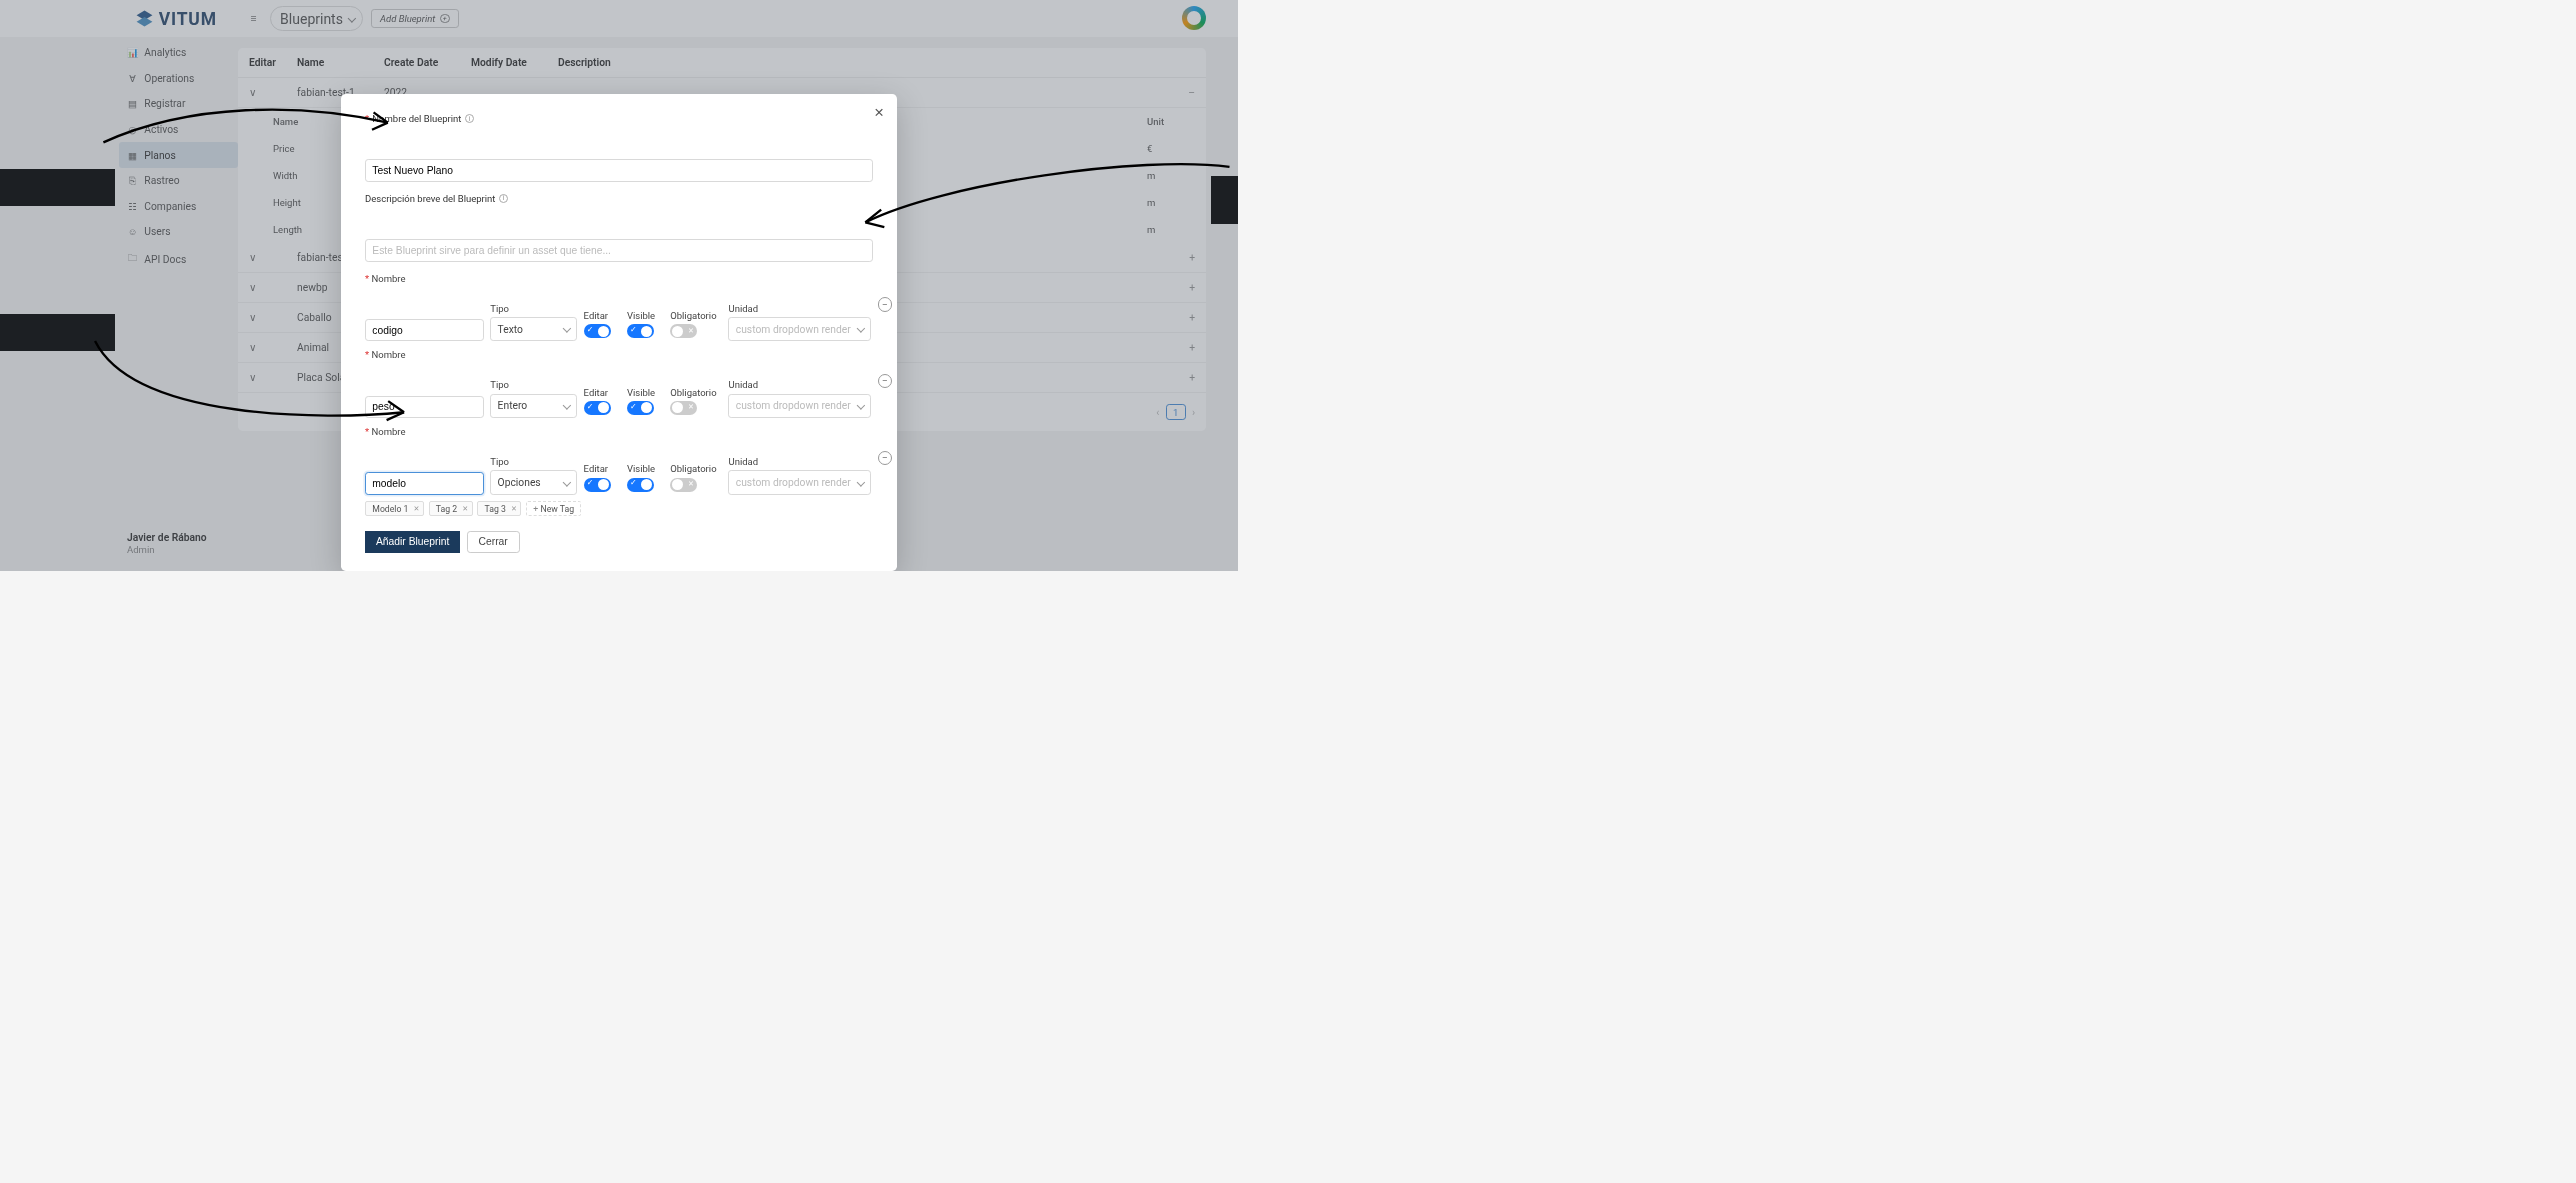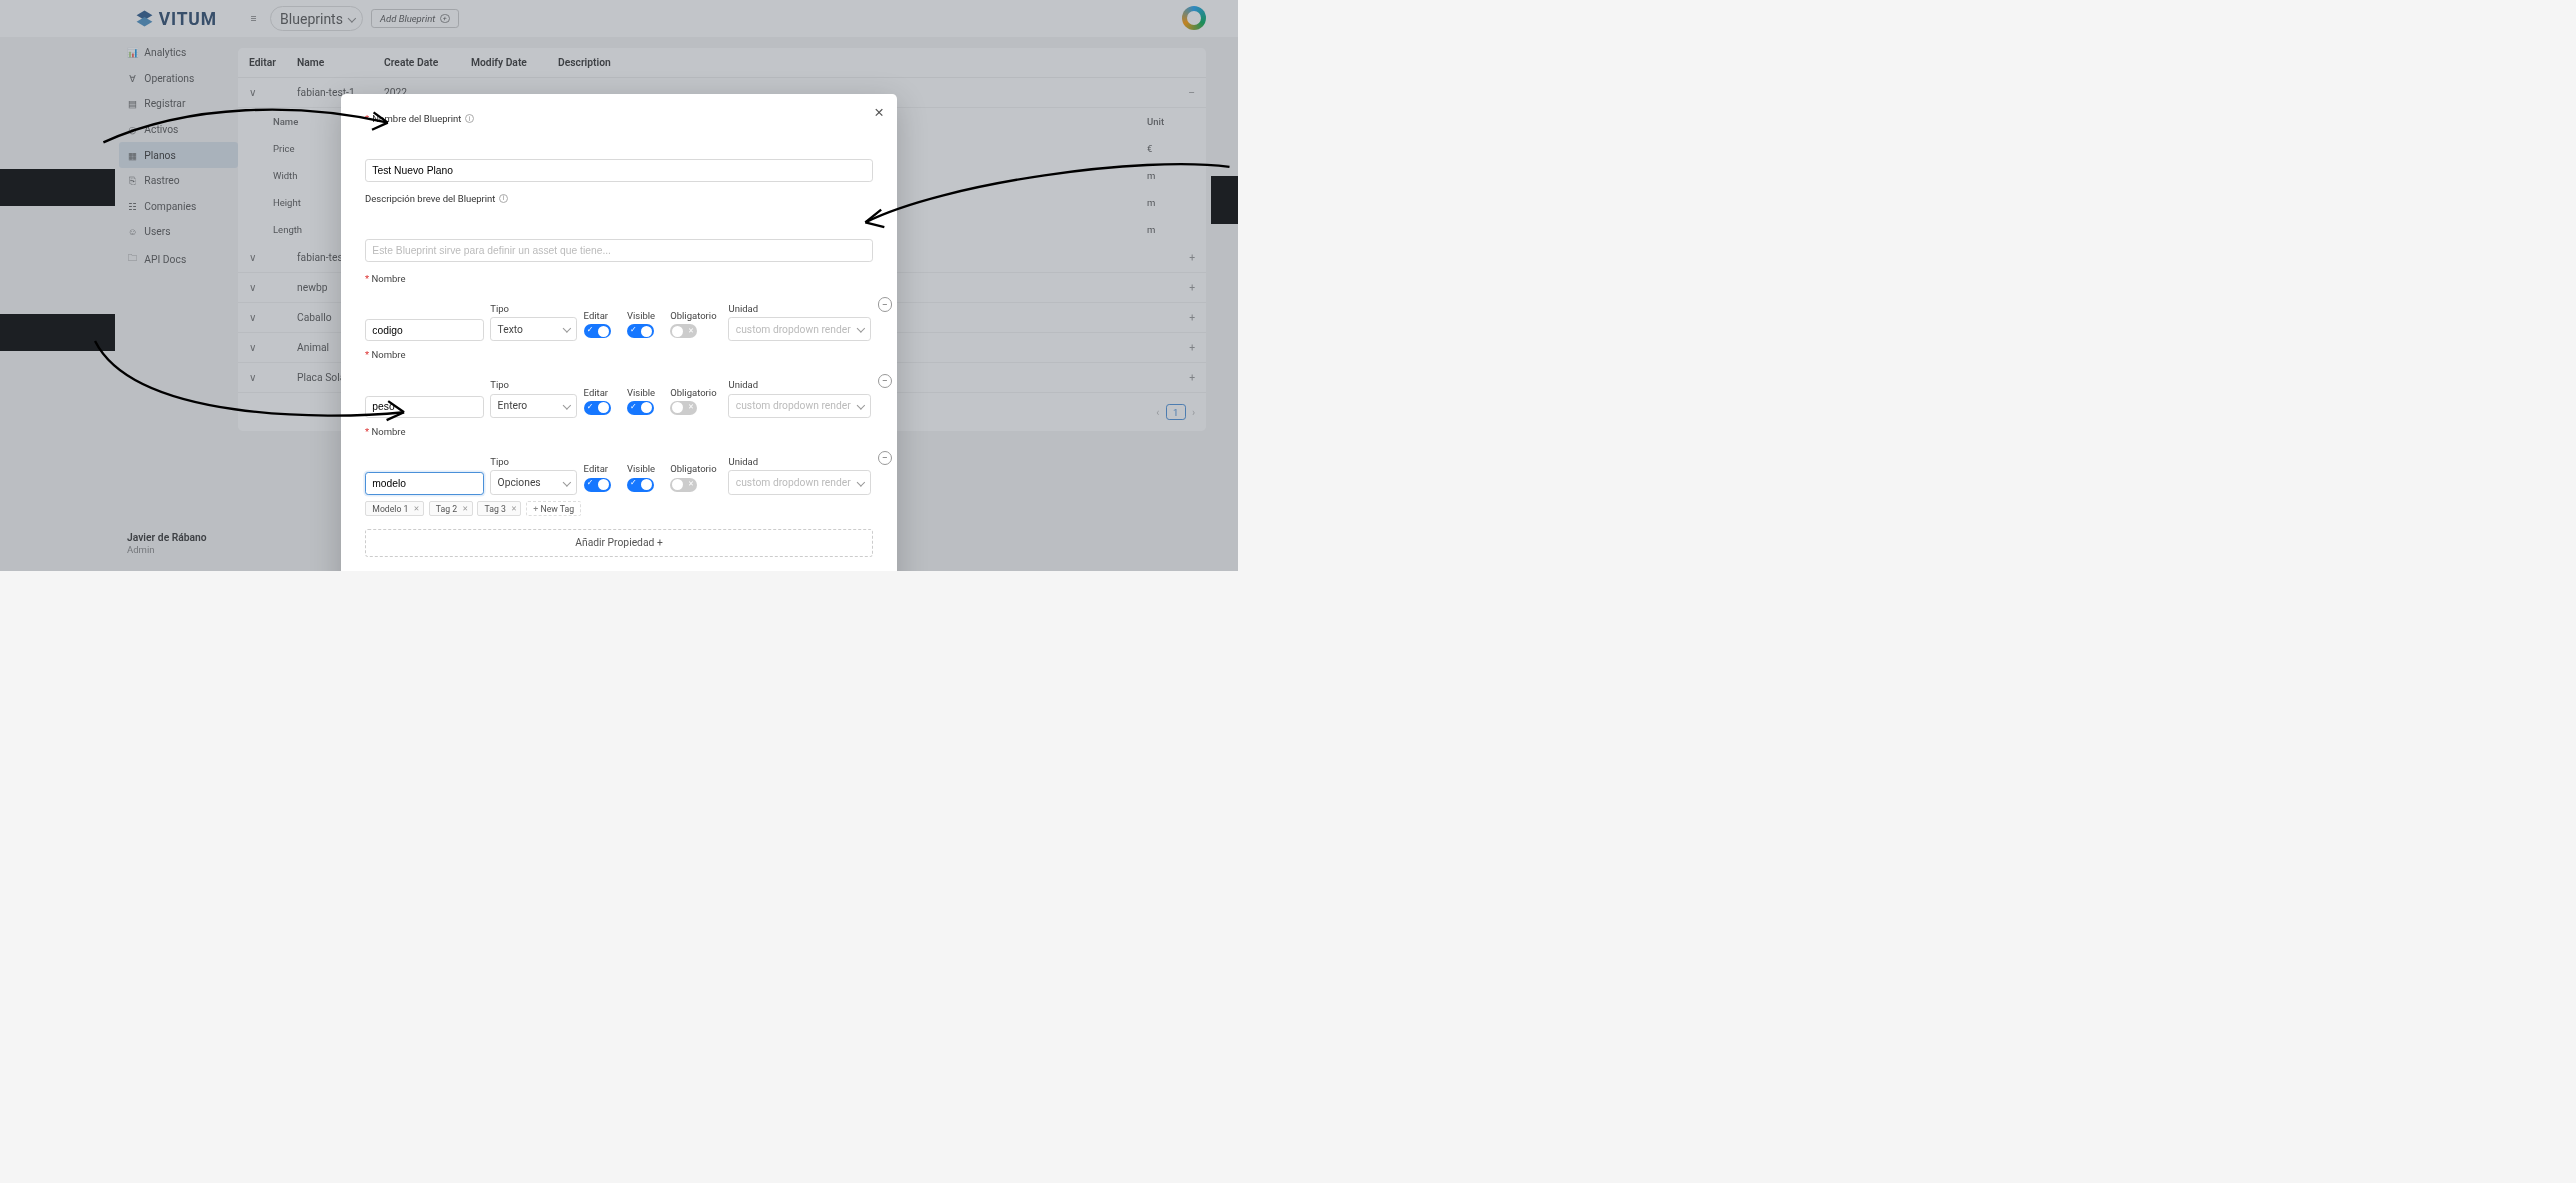--- a/index.html
+++ b/index.html
@@ -639,23 +639,20 @@
   </div>
     </div>
 
   <div class="tags" id="tags">
       <span class="tag">Modelo 1</span>
       <span class="tag">Tag 2</span>
       <span class="tag">Tag 3</span>
       <span class="tag new">New Tag</span>
     </div>
 
-  <div class="add-prop">
-    <span>Añadir Propiedad</span> <span>+</span>
-  </div>
 
   <div class="modal-footer">
     <button class="btn-primary">Añadir Blueprint</button>
     <button class="btn-secondary">Cerrar</button>
   </div>
 </div>
 
 <svg class="arrow-svg" style="left:95px;top:95px;width:317px;height:79px;" viewBox="0 0 400 100" width="317" height="79">
   <path d="M10 60 C 120 10, 260 10, 370 35" stroke="#000" stroke-width="3" fill="none"></path>
   <path d="M370 35 L352 22 M370 35 L350 44" stroke="#000" stroke-width="3" fill="none"></path>

